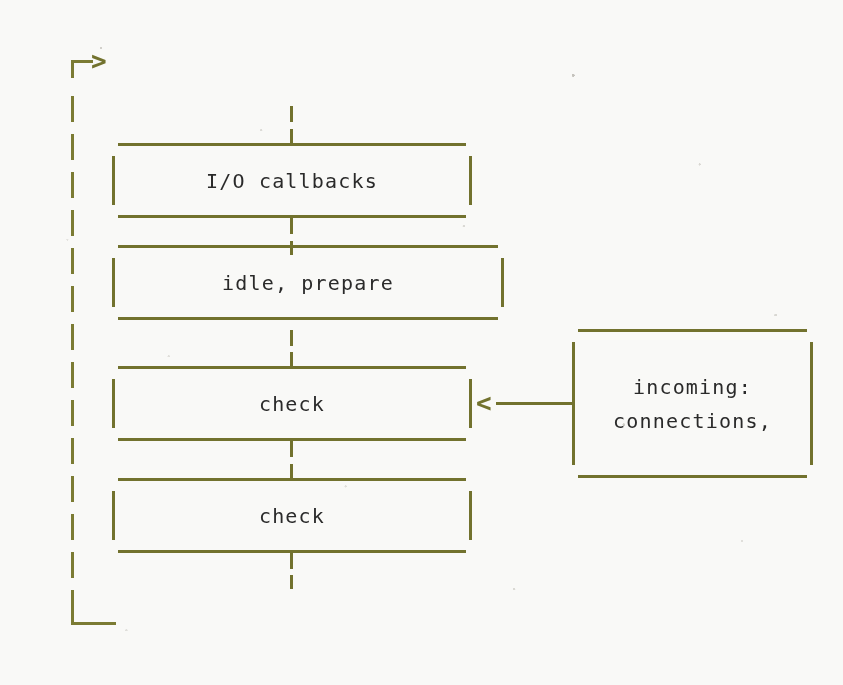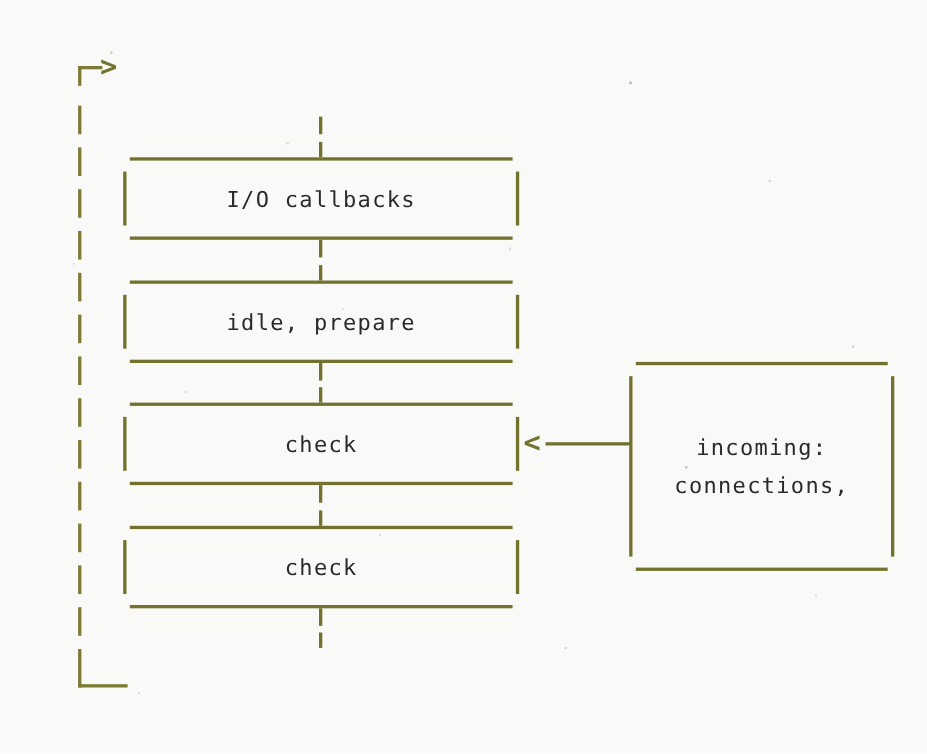--- a/index.html
+++ b/index.html
@@ -97,21 +97,21 @@
     font-weight: bold;
     font-family: "DejaVu Sans Mono", "Liberation Mono", monospace;
   }
 
   
   #incoming-box {
     position: absolute;
     left: 572px;
     top: 329px;
     width: 241px;
-    height: 190px;
+    height: 149px;
   }
   #incoming-box .edge { position: absolute; background: #72722e; }
   #incoming-box .edge-top    { left: 6px; right: 6px; top: 0;    height: 3px; }
   #incoming-box .edge-bottom { left: 6px; right: 6px; bottom: 0; height: 3px; }
   #incoming-box .edge-left   { top: 13px; bottom: 13px; left: 0;  width: 3px; }
   #incoming-box .edge-right  { top: 13px; bottom: 13px; right: 0; width: 3px; }
   .incoming-text {
     position: absolute;
     inset: 0;
     display: flex;
@@ -168,21 +168,21 @@
     <div class="edge edge-top"></div>
     <div class="edge edge-bottom"></div>
     <div class="edge edge-left"></div>
     <div class="edge edge-right"></div>
     <div class="phase-label">I/O callbacks</div>
   </div>
 
   <div class="connector seg-a" style="top:218px;"></div>
   <div class="connector seg-b" style="top:241px;"></div>
 
-  <div class="phase-box" style="top:255px;">
+  <div class="phase-box" style="top:245px;padding-left:32px;">
     <div class="edge edge-top"></div>
     <div class="edge edge-bottom"></div>
     <div class="edge edge-left"></div>
     <div class="edge edge-right"></div>
     <div class="phase-label">idle, prepare</div>
   </div>
 
   <div class="connector seg-a" style="top:330px;"></div>
   <div class="connector seg-b" style="top:352px;"></div>
 

